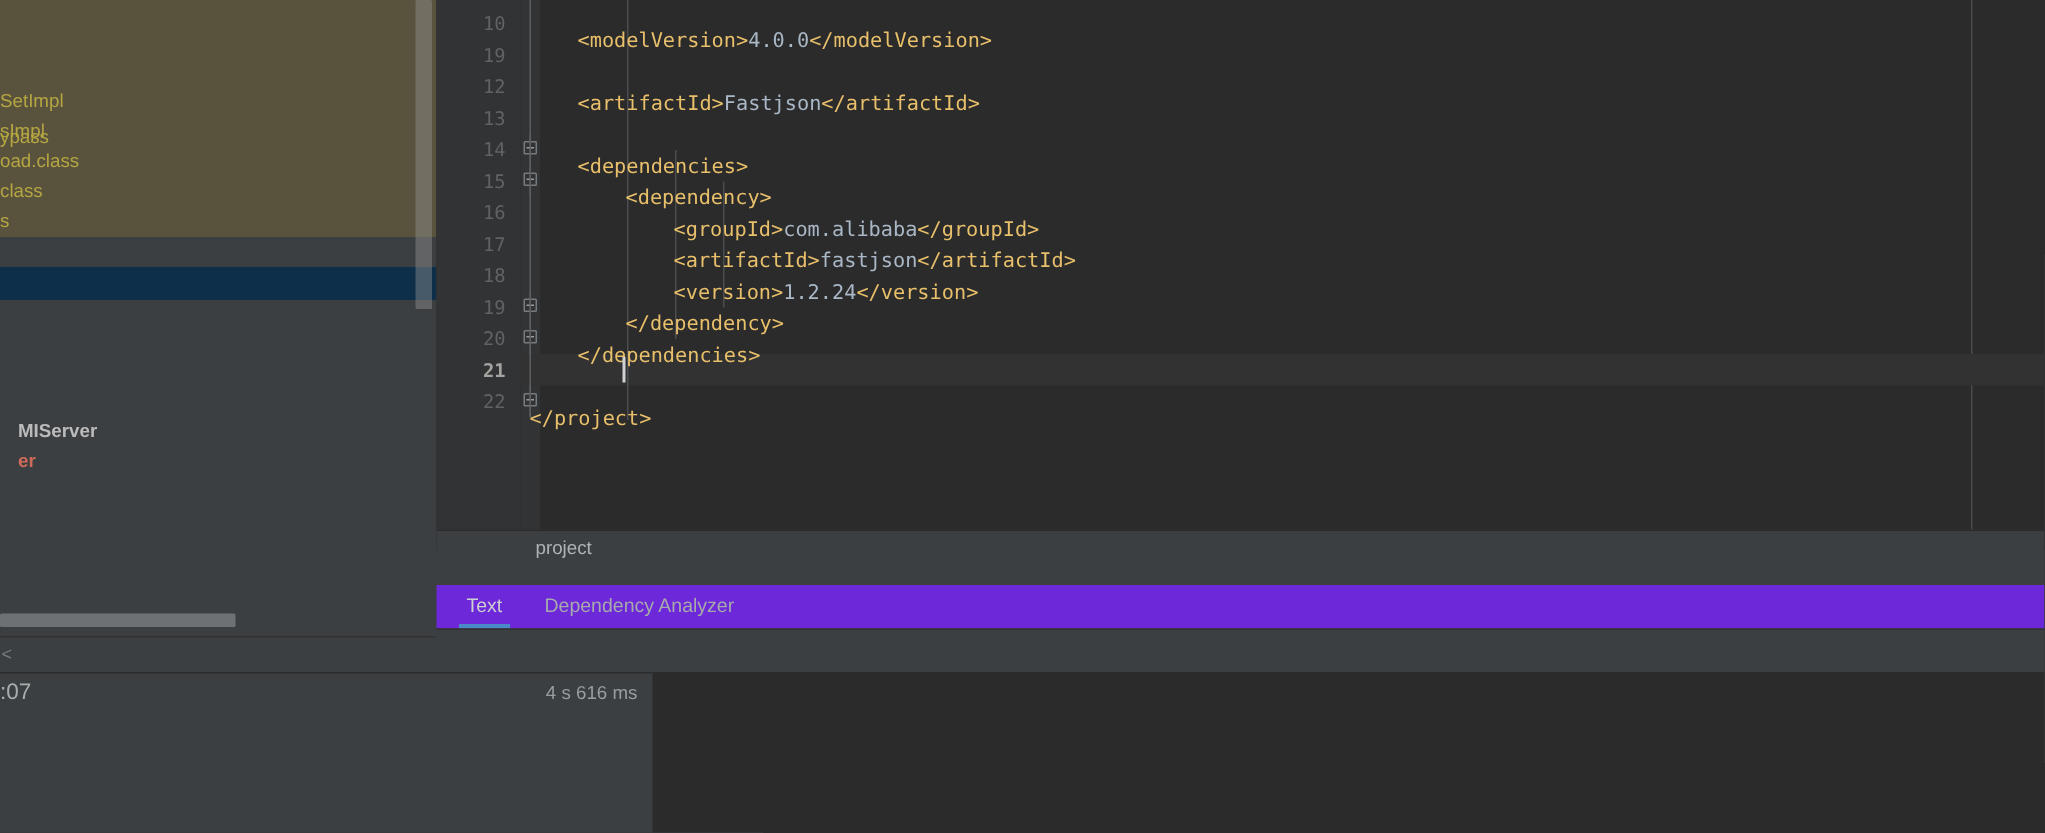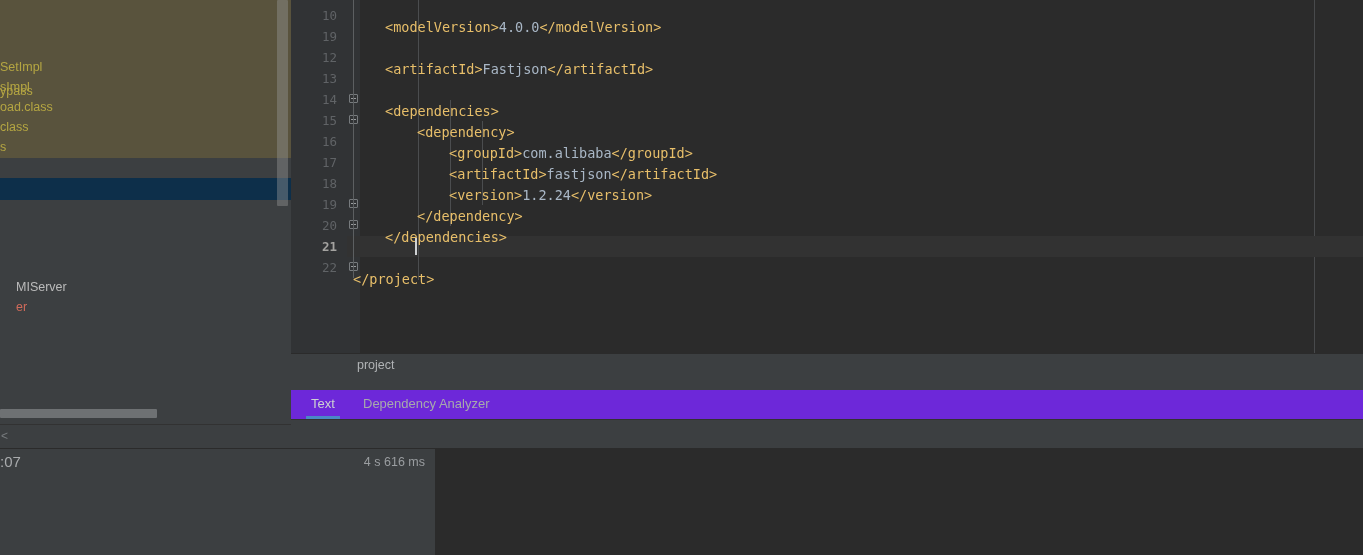--- a/index.html
+++ b/index.html
@@ -19,24 +19,25 @@
 
   
   .left-panel {
     position: absolute; left: 0; top: 0;
     width: 291px; height: 424px;
     background: #3c3f41;
     overflow: hidden;
   }
   .left-rows { position: absolute; left: 0; top: 0; width: 291px; }
   .tree-row {
-    position: absolute; left: 16px; width: 291px; height: 20px;
+    position: absolute; left: 0; width: 291px; height: 20px;
     line-height: 20px; white-space: nowrap;
-    font-size: 12.5px; padding-left: 0px;
+    font-size: 12.5px; padding-left: 12px;
     overflow: hidden;
+    font-weight: bold;
   }
   .tree-row .lbl { display: inline-block; }
 
   
   .olive-overlay {
     position: absolute; left: 0; top: 0;
     width: 291px; height: 158px;
     background: rgba(108, 96, 60, 0.62);
     pointer-events: none;
   }

